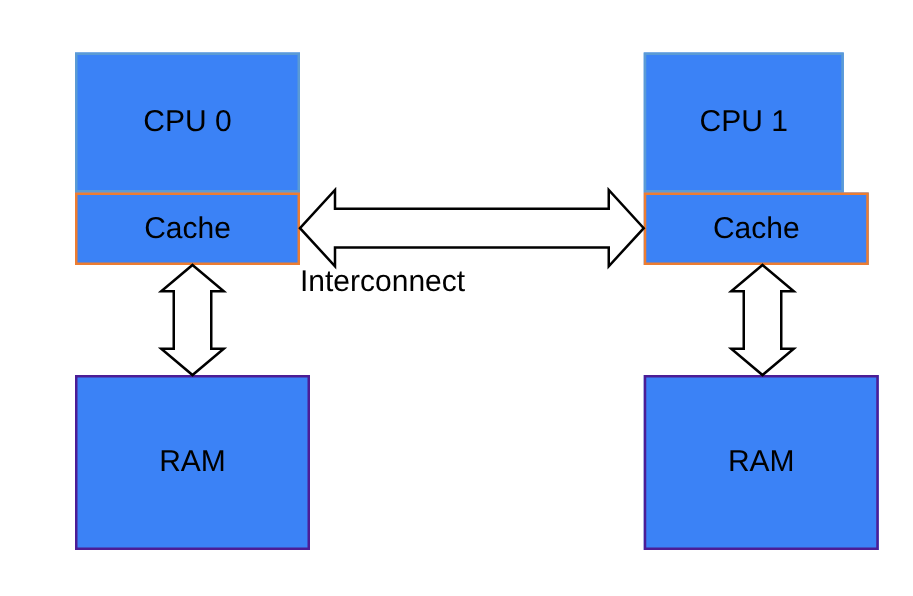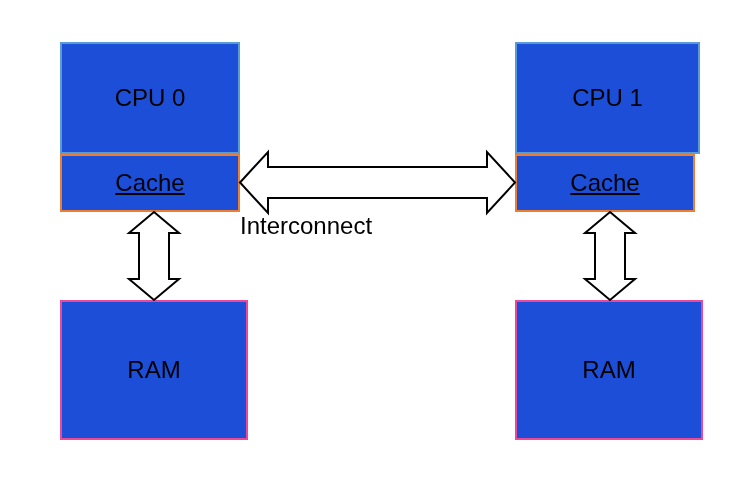--- a/index.html
+++ b/index.html
@@ -12,36 +12,36 @@
     width: 730px;
     height: 477px;
     background: #ffffff;
     font-family: "Liberation Sans", sans-serif;
     color: #000000;
     overflow: hidden;
   }
   .box {
     position: absolute;
     box-sizing: border-box;
-    background: #1d4ed8;
+    background: #3b82f6;
     display: flex;
     align-items: center;
     justify-content: center;
     font-size: 24px;
     line-height: 1;
   }
   .cpu-box   { border: 2px solid #5B9BD5; }
-  .cache-box { border: 2px solid #ED7D31; text-decoration: underline; }
-  .ram-box   { border: 2px solid #ec4899; }
+  .cache-box { border: 2px solid #ED7D31; }
+  .ram-box   { border: 2px solid #4c1d95; }
 
   #cpu0   { left: 60px;  top: 42px;  width: 180px; height: 112px; }
   #cache0 { left: 60px;  top: 154px; width: 180px; height: 58px;  }
   #ram0   { left: 60px;  top: 300px; width: 188px; height: 140px; }
 
-  #cpu1   { left: 515px; top: 42px;  width: 185px; height: 112px; }
+  #cpu1   { left: 515px; top: 42px;  width: 160px; height: 112px; }
   #cache1 { left: 515px; top: 154px; width: 180px; height: 58px;  }
   #ram1   { left: 515px; top: 300px; width: 188px; height: 140px; }
 
   svg.arrow {
     position: absolute;
     overflow: visible;
   }
   svg.arrow polygon {
     fill: #ffffff;
     stroke: #000000;

